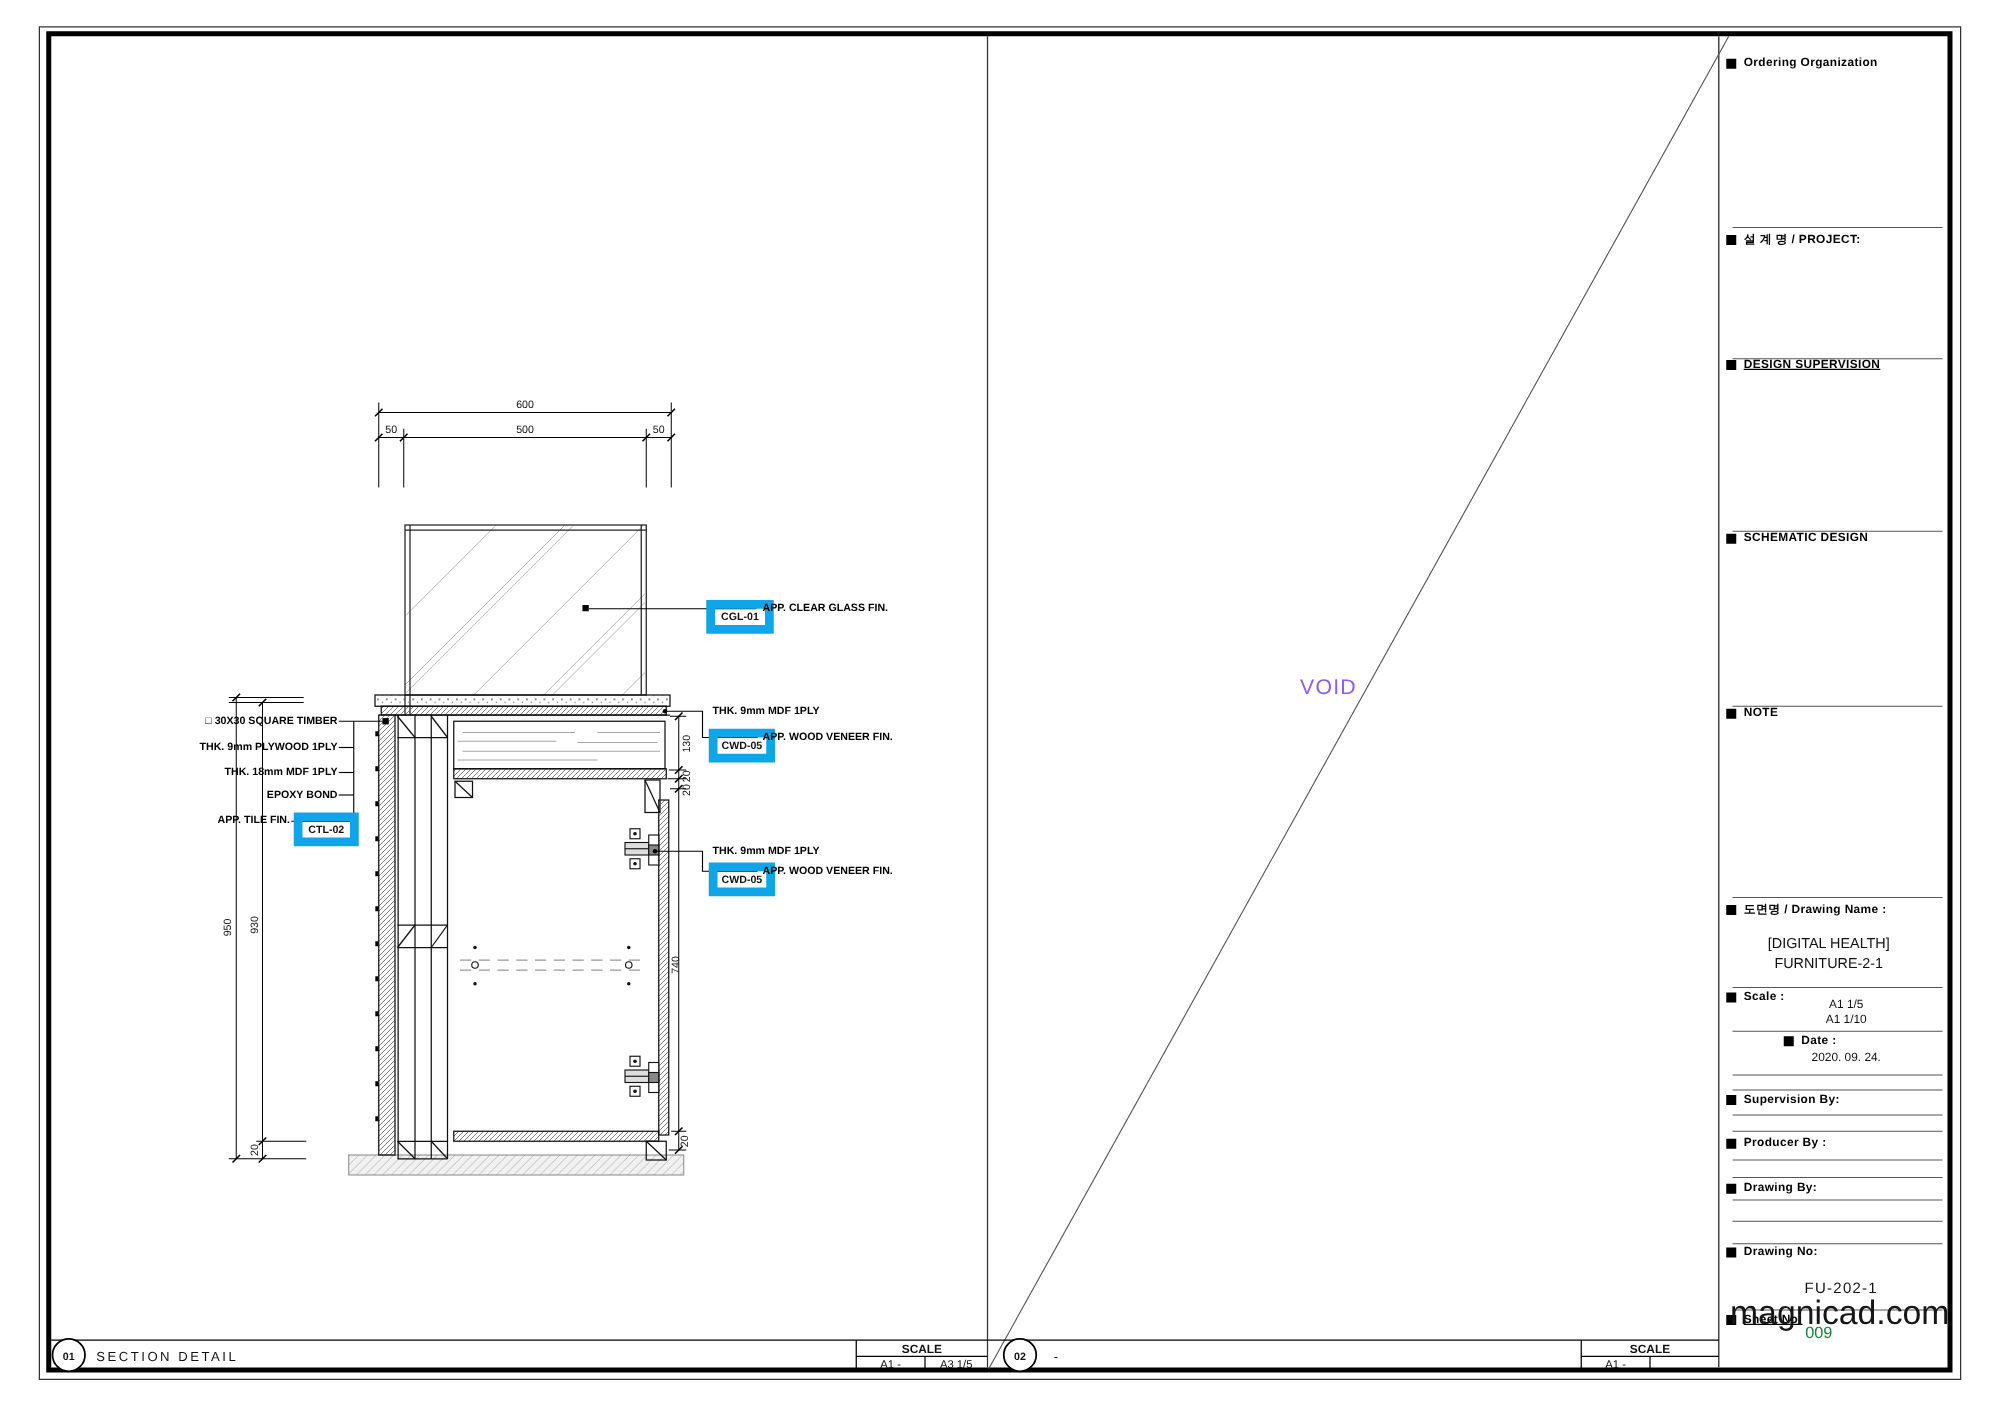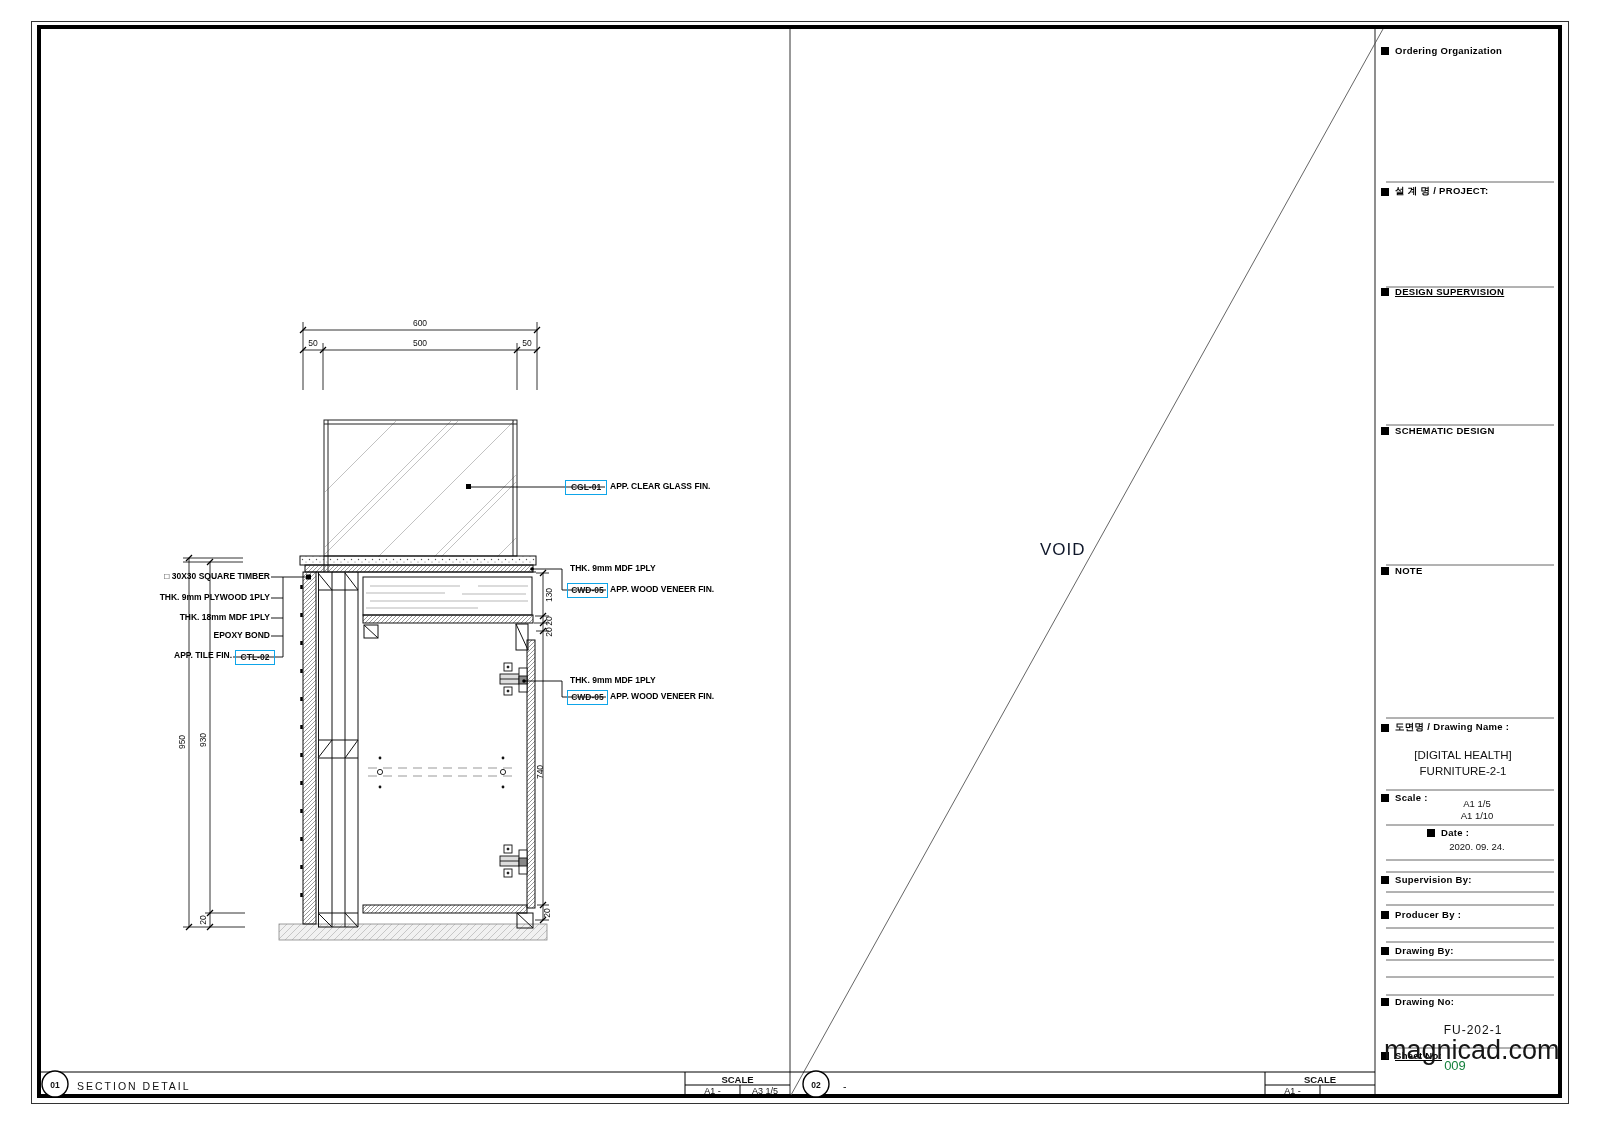--- a/index.html
+++ b/index.html
@@ -3,27 +3,27 @@
 <meta charset="utf-8">
 <style>
   html,body{margin:0;padding:0;background:#ffffff;}
   .page{position:relative;width:1600px;height:1131px;background:#fff;overflow:hidden;
         font-family:"Liberation Sans",sans-serif;color:#111;}
   svg{position:absolute;left:0;top:0;}
   svg text{font-family:"Liberation Sans",sans-serif;font-size:8.5px;fill:#111;}
   .abs{position:absolute;white-space:nowrap;}
   .lab{font:600 8.5px "Liberation Sans",sans-serif;color:#000;}
   .labR{text-align:right;}
-  .tag{border:1px solid #0ea5e9;text-align:center;background:transparent;
+  .tag{border:7px solid #0ea5e9;text-align:center;background:transparent;
        font:600 8.5px/13px "Liberation Sans",sans-serif;}
   .hdr{display:flex;align-items:center;gap:6px;font:600 9.5px "Liberation Sans",sans-serif;
        color:#000;letter-spacing:.3px;}
   .sq{width:8px;height:8px;background:#000;flex:0 0 auto;}
   .tbval{text-align:center;font:400 9.5px "Liberation Sans",sans-serif;}
-  .void{font:400 17px "Liberation Sans",sans-serif;letter-spacing:1px;color:#0f172a;}
+  .void{font:400 17px "Liberation Sans",sans-serif;letter-spacing:1px;color:#8b5cf6;}
   .strip{font:400 10.5px "Liberation Sans",sans-serif;letter-spacing:2px;}
   .scl{font:600 9.5px "Liberation Sans",sans-serif;text-align:center;}
   .sclv{font:400 9px "Liberation Sans",sans-serif;text-align:center;}
   .wm{font:500 27px "Liberation Sans",sans-serif;color:#161616;letter-spacing:0;}
 </style>
 </head>
 <body>
 
 <div class="page">
 

